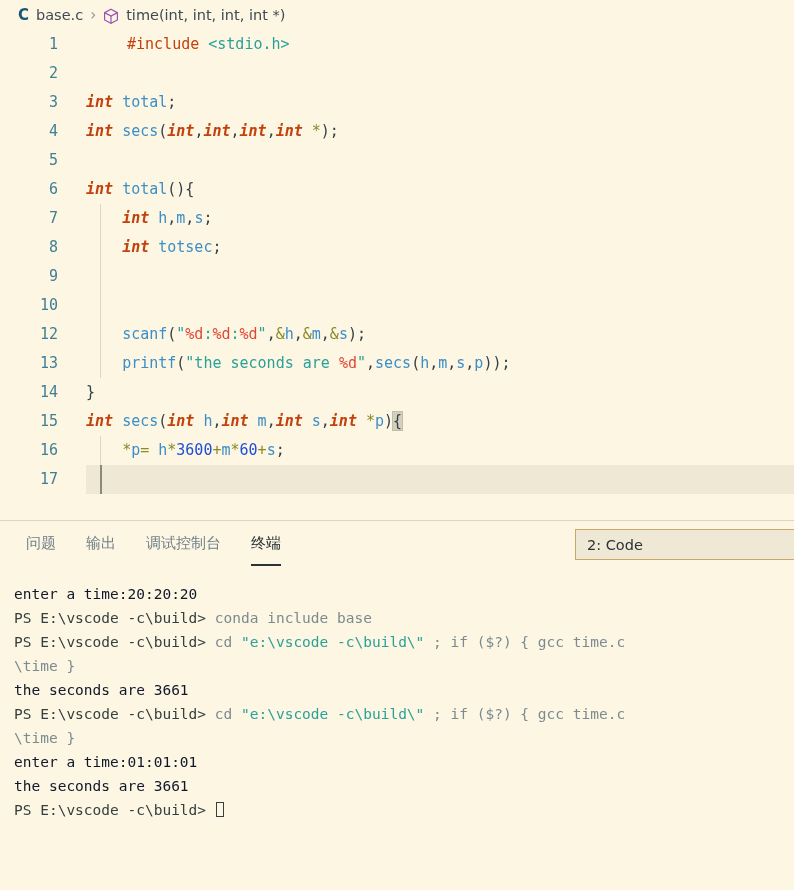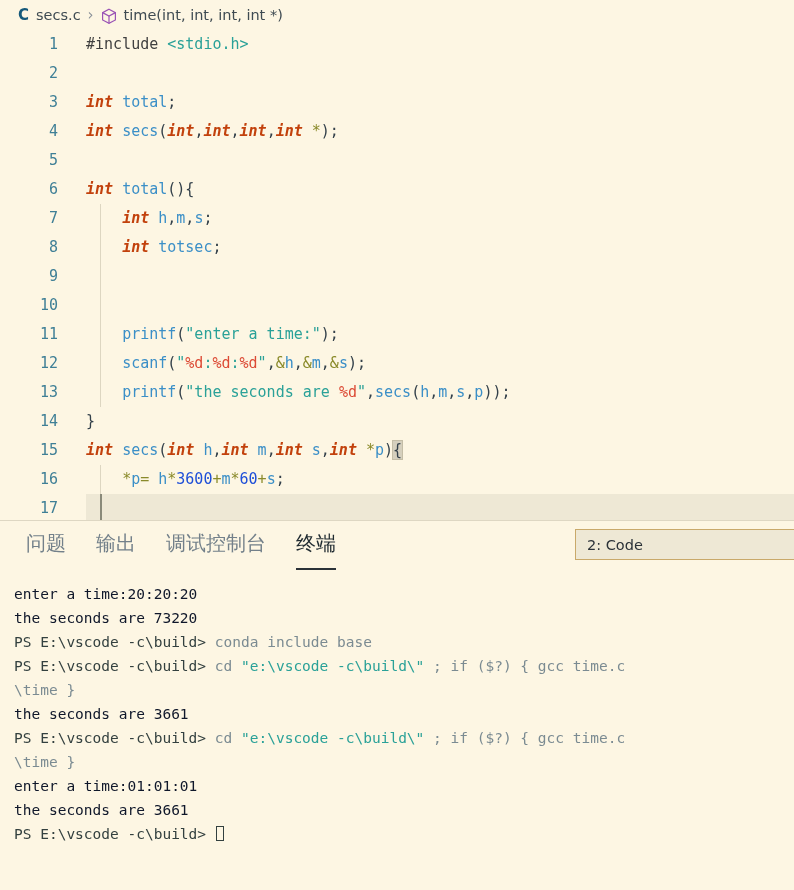--- a/index.html
+++ b/index.html
@@ -119,21 +119,21 @@
   }
 
   
   .kw   { color: #c2410c; font-weight: bold; font-style: italic; }  
   .fn   { color: #3b8fc7; }                     
   .id   { color: #3b8fc7; }
   .str  { color: #2aa198; }                     
   .fmt  { color: #dc4a35; }                     
   .num  { color: #1d4ed8; text-align: right; }                     
   .op   { color: #8a8a2a; }                     
-  .pre  { color: #404040; }                     
+  .pre  { color: #c2410c; margin-left: 41px; }                     
   .punc { color: #33404a; }
   .brkt-hl {
     background: #d5cfbd;
     outline: 1px solid #c4bda6;
   }
 
   
   .panel-sep {
     height: 1px;
     background: #ded7c3;
@@ -142,21 +142,21 @@
   .panel-head {
     position: relative;
     height: 47px;
     flex: none;
     background: #fdf6e3;
     display: flex;
     align-items: center;
     padding-left: 26px;
   }
   .ptab {
-    font-size: 20px;
+    font-size: 15px;
     color: #73808a;
     margin-right: 30px;
     position: relative;
     padding-bottom: 2px;
     font-family: "DejaVu Sans", sans-serif;
     cursor: pointer;
   }
   .ptab.active { color: #1f2a30; }
   .ptab.active::after {
     content: "";
@@ -214,21 +214,21 @@
     margin-left: 1px;
   }
 </style>
 </head>
 <body>
 
 <div class="app">
 
   <div class="breadcrumb">
     <span class="bc-lang">C</span>
-    <span class="bc-file">secs.c</span>
+    <span class="bc-file">base.c</span>
     <span class="bc-sep">›</span>
     <span class="bc-symbol-icon">
       <svg width="16" height="17" viewBox="0 0 16 17" fill="none" xmlns="http://www.w3.org/2000/svg">
         <path d="M8 1.2 L14.4 4.6 L14.4 12.0 L8 15.4 L1.6 12.0 L1.6 4.6 Z" stroke="#9a53b5" stroke-width="1.2" fill="none"></path>
         <path d="M1.6 4.6 L8 8.1 L14.4 4.6" stroke="#9a53b5" stroke-width="1.2" fill="none"></path>
         <path d="M8 8.1 L8 15.4" stroke="#9a53b5" stroke-width="1.2" fill="none"></path>
       </svg>
     </span>
     <span class="bc-symbol">time(int, int, int, int *)</span>
   </div>
@@ -238,21 +238,20 @@
         <div class="row"><div class="gutter">1</div><div class="codetext"><span class="pre">#include </span><span class="str">&lt;stdio.h&gt;</span></div></div>
         <div class="row"><div class="gutter">2</div><div class="codetext"></div></div>
         <div class="row"><div class="gutter">3</div><div class="codetext"><span class="kw">int </span><span class="id">total</span><span class="punc">;</span></div></div>
         <div class="row"><div class="gutter">4</div><div class="codetext"><span class="kw">int </span><span class="fn">secs</span><span class="punc">(</span><span class="kw">int</span><span class="punc">,</span><span class="kw">int</span><span class="punc">,</span><span class="kw">int</span><span class="punc">,</span><span class="kw">int </span><span class="op">*</span><span class="punc">);</span></div></div>
         <div class="row"><div class="gutter">5</div><div class="codetext"></div></div>
         <div class="row"><div class="gutter">6</div><div class="codetext"><span class="kw">int </span><span class="fn">total</span><span class="punc">(){</span></div></div>
         <div class="row"><div class="guide g1"></div><div class="gutter">7</div><div class="codetext"><span class="punc">    </span><span class="kw">int </span><span class="id">h</span><span class="punc">,</span><span class="id">m</span><span class="punc">,</span><span class="id">s</span><span class="punc">;</span></div></div>
         <div class="row"><div class="guide g1"></div><div class="gutter">8</div><div class="codetext"><span class="punc">    </span><span class="kw">int </span><span class="id">totsec</span><span class="punc">;</span></div></div>
         <div class="row"><div class="guide g1"></div><div class="gutter">9</div></div>
         <div class="row"><div class="guide g1"></div><div class="gutter">10</div><div class="codetext"></div></div>
-        <div class="row"><div class="guide g1"></div><div class="gutter">11</div><div class="codetext"><span class="punc">    </span><span class="fn">printf</span><span class="punc">(</span><span class="str">"enter a time:"</span><span class="punc">);</span></div></div>
         <div class="row"><div class="guide g1"></div><div class="gutter">12</div><div class="codetext"><span class="punc">    </span><span class="fn">scanf</span><span class="punc">(</span><span class="str">"</span><span class="fmt">%d</span><span class="str">:</span><span class="fmt">%d</span><span class="str">:</span><span class="fmt">%d</span><span class="str">"</span><span class="punc">,</span><span class="op">&amp;</span><span class="id">h</span><span class="punc">,</span><span class="op">&amp;</span><span class="id">m</span><span class="punc">,</span><span class="op">&amp;</span><span class="id">s</span><span class="punc">);</span></div></div>
         <div class="row"><div class="guide g1"></div><div class="gutter">13</div><div class="codetext"><span class="punc">    </span><span class="fn">printf</span><span class="punc">(</span><span class="str">"the seconds are </span><span class="fmt">%d</span><span class="str">"</span><span class="punc">,</span><span class="fn">secs</span><span class="punc">(</span><span class="id">h</span><span class="punc">,</span><span class="id">m</span><span class="punc">,</span><span class="id">s</span><span class="punc">,</span><span class="id">p</span><span class="punc">));</span></div></div>
         <div class="row"><div class="gutter">14</div><div class="codetext"><span class="punc">}</span></div></div>
         <div class="row"><div class="gutter">15</div><div class="codetext"><span class="kw">int </span><span class="fn">secs</span><span class="punc">(</span><span class="kw">int </span><span class="id">h</span><span class="punc">,</span><span class="kw">int </span><span class="id">m</span><span class="punc">,</span><span class="kw">int </span><span class="id">s</span><span class="punc">,</span><span class="kw">int </span><span class="op">*</span><span class="id">p</span><span class="punc">)</span><span class="punc brkt-hl">{</span></div></div>
         <div class="row"><div class="guide g1"></div><div class="gutter">16</div><div class="codetext"><span class="punc">    </span><span class="op">*</span><span class="id">p</span><span class="op">= </span><span class="id">h</span><span class="op">*</span><span class="num">3600</span><span class="op">+</span><span class="id">m</span><span class="op">*</span><span class="num">60</span><span class="op">+</span><span class="id">s</span><span class="punc">;</span></div></div>
         <div class="row current"><div class="rowbg"></div><div class="guide g1 active"></div><div class="gutter">17</div><div class="codetext"></div></div>
       </div>
   </div>
 
   <div class="panel-sep"></div>
@@ -264,21 +263,20 @@
         <div class="ptab">调试控制台</div>
         <div class="ptab active">终端</div>
       </div>
     <div class="term-select">
       <span>2: Code</span>
     </div>
   </div>
 
   <div class="terminal" id="terminal">
       <div class="tline"><span class="t-out">enter a time:20:20:20</span></div>
-      <div class="tline"><span class="t-out">the seconds are 73220</span></div>
       <div class="tline"><span class="t-prompt">PS E:\vscode -c\build&gt; </span><span class="t-cmd">conda include base</span></div>
       <div class="tline"><span class="t-prompt">PS E:\vscode -c\build&gt; </span><span class="t-cmd">cd </span><span class="t-str">"e:\vscode -c\build\"</span><span class="t-cmd"> ; if ($?) { gcc time.c</span></div>
       <div class="tline"><span class="t-cmd">\time }</span></div>
       <div class="tline"><span class="t-out">the seconds are 3661</span></div>
       <div class="tline"><span class="t-prompt">PS E:\vscode -c\build&gt; </span><span class="t-cmd">cd </span><span class="t-str">"e:\vscode -c\build\"</span><span class="t-cmd"> ; if ($?) { gcc time.c</span></div>
       <div class="tline"><span class="t-cmd">\time }</span></div>
       <div class="tline"><span class="t-out">enter a time:01:01:01</span></div>
       <div class="tline"><span class="t-out">the seconds are 3661</span></div>
       <div class="tline"><span class="t-prompt">PS E:\vscode -c\build&gt; </span><span class="cursor"></span></div>
     </div>

